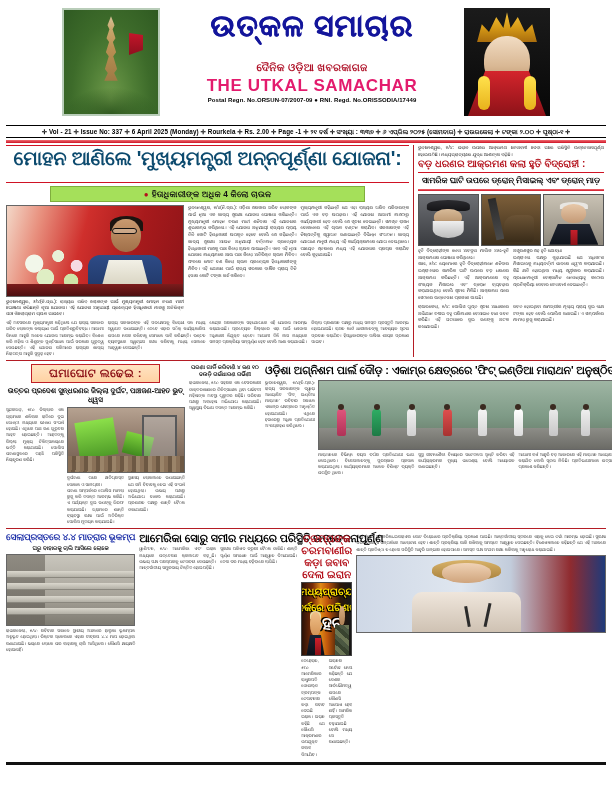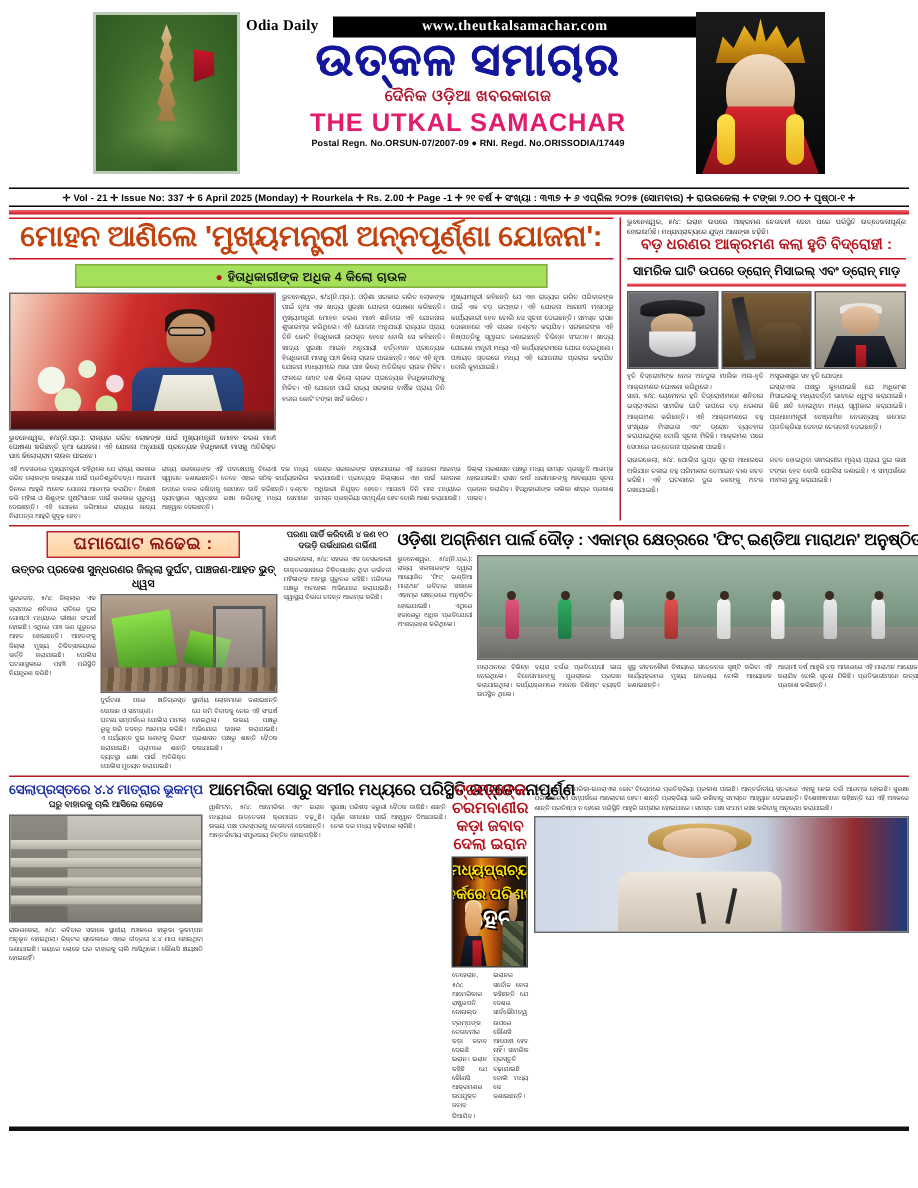--- a/index.html
+++ b/index.html
@@ -38,21 +38,21 @@
     background:linear-gradient(#c4162a,#8f0f1e); clip-path:polygon(0 0,100% 10%,100% 78%,0 100%); }
 
   .mh-center { flex:1 1 auto; display:flex; flex-direction:column; align-items:center; justify-content:flex-start; position:relative; padding-top:2px; }
   .mh-toprow { width:100%; display:flex; align-items:center; justify-content:flex-start; height:15px; }
   .mh-odiadaily { font-family:"Liberation Serif", serif; font-weight:bold; font-size:10px; letter-spacing:.2px; padding-left:4px; }
   .mh-url { flex:1 1 auto; margin-left:10px; background:#000; color:#fff; text-align:center;
             font-family:"Liberation Serif", serif; font-size:9.5px; font-weight:bold; letter-spacing:.4px;
             height:14px; line-height:14px; }
   .mh-title-odia { font-family:"Liberation Sans", sans-serif; font-weight:bold; font-size:30px; color:#14169b;
       letter-spacing:1px; line-height:1.02; margin-top:1px; -webkit-text-stroke:0.4px #14169b; white-space:nowrap; }
-  .mh-sub-odia { font-family:"Liberation Sans", sans-serif; font-weight:bold; font-size:10.5px; color:#b0142a; letter-spacing:.3px; margin-top:1px; }
+  .mh-sub-odia { font-family:"Liberation Sans", sans-serif; font-weight:bold; font-size:10.5px; color:#b0142a; letter-spacing:.3px; margin-top:19px; }
   .mh-title-en { font-family:"Liberation Sans", sans-serif; font-weight:bold; font-size:17px; color:#e31b6d; letter-spacing:.6px; margin-top:2px; }
   .mh-pub { width:94%; background:#000; color:#fff; text-align:center; font-family:"Liberation Sans", sans-serif;
             font-weight:bold; font-size:10px; letter-spacing:.2px; height:13px; line-height:13px; margin-top:2px; }
   .mh-regn { font-family:"Liberation Sans", sans-serif; font-weight:bold; font-size:6px; margin-top:1.5px; letter-spacing:.1px; }
 
   .mh-photo-right { width:86px; height:108px; flex:0 0 auto; position:relative; overflow:hidden;
     background:linear-gradient(#1b1b1b,#070707); }
   .sai-head{ position:absolute; left:50%; top:26%; transform:translateX(-50%); width:46px; height:50px;
     border-radius:48% 48% 44% 44%; background:linear-gradient(#f2ddc4,#d9b894 60%,#b9906a); }
   .sai-crown{ position:absolute; left:50%; top:4%; transform:translateX(-50%); width:60px; height:30px;
@@ -69,22 +69,22 @@
 
   
   .band-red { height:3px; background:linear-gradient(#f06d74,#cf1324); margin-top:2px; }
 
   .main-wrap { display:flex; gap:0; margin-top:2px; }
   .col-left { width:408px; padding-right:4px; border-right:1.2px solid #b41c24; }
   .col-right { width:190px; padding-left:4px; }
 
   .lead-head {
     border:1.2px solid #cf1324; border-left:none; border-right:none;
-    font-family:"Liberation Sans", sans-serif; font-weight:bold; font-size:19.5px; color:#c2410c;
-    text-align:center; padding:2px 0 3px 0; line-height:1.08; white-space:nowrap; letter-spacing:-.2px;
+    font-family:"Liberation Sans", sans-serif; font-weight:bold; font-size:19.5px; color:#0c4a6e;
+    text-align:center; padding:2px 0 13px 0; line-height:1.08; white-space:nowrap; letter-spacing:-.2px;
   }
   .lead-sub {
     background:#a5e05a; border:1px solid #7fae3d;
     font-family:"Liberation Sans", sans-serif; font-weight:bold; font-size:8.3px; color:#111;
     text-align:center; padding:1.5px 0; margin:3px auto 0 auto; width:78%; letter-spacing:.2px;
   }
   .lead-sub::before{ content:"\25CF"; color:#b4121c; font-size:8px; margin-right:3px; }
 
   .lead-body { display:flex; gap:4px; margin-top:3px; }
   .lead-photo { width:178px; flex:0 0 auto; }
@@ -118,21 +118,21 @@
   .tx { font-family:"Liberation Sans", sans-serif; font-size:4.5px; line-height:1.5; text-align:justify;
         hyphens:auto; word-break:break-word; color:#111; }
   .tx.dense { font-size:4.3px; line-height:1.45; }
 
   .lead-lower { display:flex; gap:4px; margin-top:3px; }
 
   
   .r-kicker { font-family:"Liberation Sans", sans-serif; font-size:4.6px; line-height:1.45; text-align:justify; }
   .r-head {
     font-family:"Liberation Sans", sans-serif; font-weight:bold; font-size:10px; color:#b4121c;
-    text-align:center; line-height:1.12; border-bottom:1.2px solid #cf1324; padding-bottom:2px; white-space:nowrap;
+    text-align:left; line-height:1.12; border-bottom:1.2px solid #cf1324; padding-bottom:2px; white-space:nowrap;
   }
   .r-sub { font-family:"Liberation Sans", sans-serif; font-weight:bold; font-size:8.2px; text-align:center;
            line-height:1.25; margin-top:3px; }
   .r-rule { height:2px; background:linear-gradient(#f06d74,#cf1324); margin:3px 0; }
   .trio { display:flex; gap:2px; }
   .trio .ph { flex:1 1 0; height:52px; border:1px solid #555; overflow:hidden; position:relative; }
   .ph-cleric{ background:linear-gradient(#6d6f74,#3a3c40); }
   .ph-cleric .turban{ position:absolute; left:50%; top:10%; transform:translateX(-50%); width:72%; height:22%;
     background:linear-gradient(#2b2b2f,#151518); border-radius:50% 50% 18% 18%; }
   .ph-cleric .face{ position:absolute; left:50%; top:28%; transform:translateX(-50%); width:48%; height:34%;
@@ -234,24 +234,20 @@
 
 <div class="page">
 
   <div class="masthead">
 
     <div class="mh-photo-left">
       <div class="mh-flag"></div>
     </div>
 
     <div class="mh-center">
-      <div class="mh-toprow">
-        <div class="mh-odiadaily">Odia Daily</div>
-        <div class="mh-url">www.theutkalsamachar.com</div>
-      </div>
       <div class="mh-title-odia">ଉତ୍କଳ ସମାଚାର</div>
       <div class="mh-sub-odia">ଦୈନିକ ଓଡ଼ିଆ ଖବରକାଗଜ</div>
       <div class="mh-title-en">THE UTKAL SAMACHAR</div>
       <div class="mh-regn">Postal  Regn.  No.ORSUN-07/2007-09  ●  RNI. Regd.  No.ORISSODIA/17449</div>
     </div>
 
     <div class="mh-photo-right">
       <div class="sai-crown"></div>
       <div class="sai-head"></div>
       <div class="sai-robe"></div>

